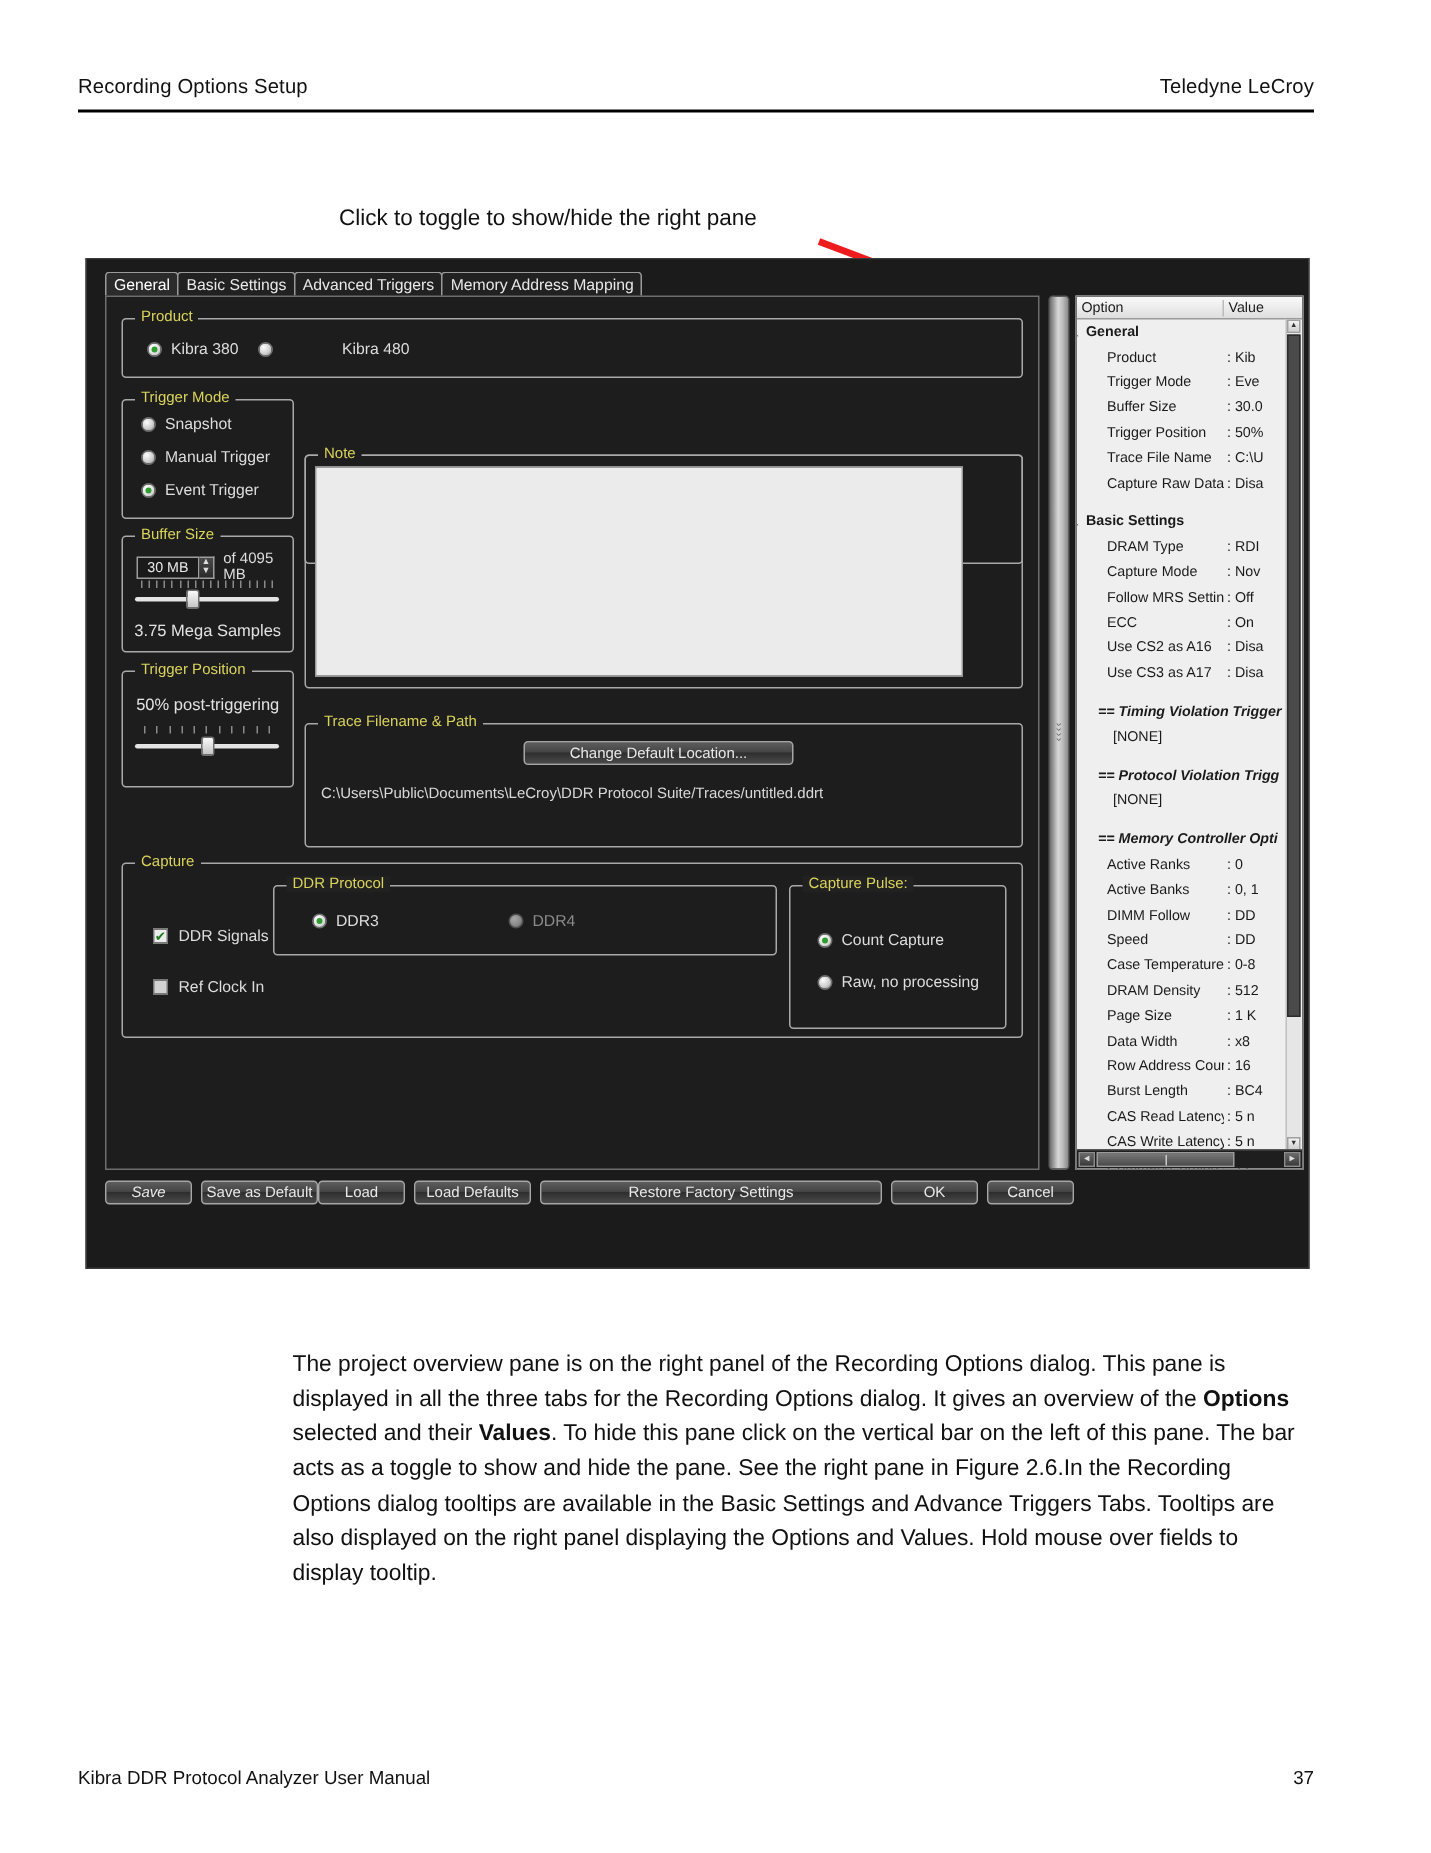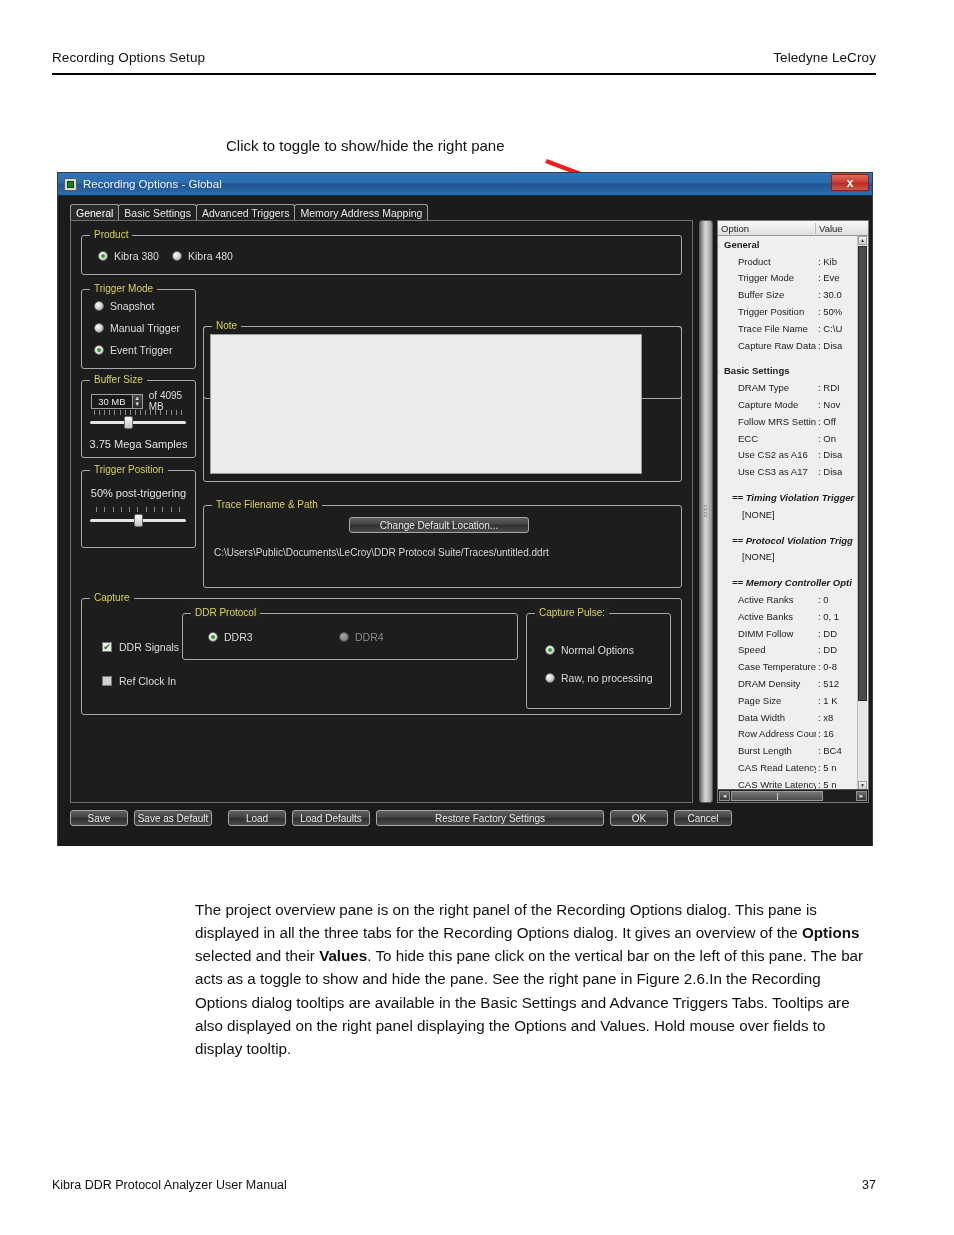--- a/index.html
+++ b/index.html
@@ -279,46 +279,39 @@
   <defs>
     <marker id="ah" markerWidth="5" markerHeight="5" refX="2.4" refY="2.5" orient="auto">
       <path d="M0,0 L5,2.5 L0,5 z" fill="#ee1c1c"></path>
     </marker>
   </defs>
   <line x1="6" y1="6" x2="144" y2="58" stroke="#ee1c1c" stroke-width="4.5" marker-end="url(#ah)"></line>
 </svg>
 
 <div class="dialog">
 
-  <div class="titlebar">
-    <span class="tb-icon">
-        <i></i>
-      </span>
-    <span class="tb-title">Recording Options - Global</span>
-    <span class="tb-close">x</span>
-  </div>
 
   <div class="dlg-body">
 
     <div class="tabstrip">
       <span class="tab active">General</span>
       <span class="tab">Basic Settings</span>
       <span class="tab">Advanced Triggers</span>
       <span class="tab">Memory Address Mapping</span>
     </div>
 
     <div class="tabpage">
 
       <div class="grp" style="left:10px; top:14px; width:601px; height:40px;">
         <span class="cap">Product</span>
         <div class="radio-row" style="left:16px; top:14px;">
           <span class="rdo on"></span>
           <span class="rlbl">Kibra 380</span>
         </div>
-        <div class="radio-row" style="left:90px; top:14px;">
+        <div class="radio-row" style="left:90px; top:14px;gap:40px;">
           <span class="rdo"></span>
           <span class="rlbl">Kibra 480</span>
         </div>
       </div>
 
       <div class="grp" style="left:10px; top:68px; width:115px; height:80px;">
         <span class="cap">Trigger Mode</span>
         <div class="radio-row" style="left:12px; top:10px;">
           <span class="rdo"></span>
           <span class="rlbl">Snapshot</span>
@@ -427,21 +420,21 @@
             <span class="rdo dim"></span>
             <span class="rlbl dim">DDR4</span>
           </div>
         </div>
 
 
         <div class="grp inner" style="left:444px; top:14px; width:145px; height:96px;">
           <span class="cap">Capture Pulse:</span>
           <div class="radio-row" style="left:18px; top:30px;">
             <span class="rdo on"></span>
-            <span class="rlbl">Normal Options</span>
+            <span class="rlbl">Count Capture</span>
           </div>
           <div class="radio-row" style="left:18px; top:58px;">
             <span class="rdo"></span>
             <span class="rlbl">Raw, no processing</span>
           </div>
         </div>
       </div>
 
     </div>
 
@@ -600,22 +593,22 @@
         <span class="htrack">
             <span class="hthumb">
               <i></i>
             </span>
           </span>
         <span class="hb">►</span>
       </div>
     </div>
 
     <div class="btnbar" id="dialog-buttons">
-        <div class="btn" style="width: 58px; height: 16px; margin-right: 6px;">Save</div>
-        <div class="btn" style="width: 78px; height: 16px; margin-right: 16px;">Save as Default</div>
+        <div class="btn" style="width: 58px; height: 16px; margin-right: 6px; font-style: italic;">Save</div>
+        <div class="btn" style="width: 78px; height: 16px; margin-right: 0;">Save as Default</div>
         <div class="btn" style="width: 58px; height: 16px; margin-right: 6px;">Load</div>
         <div class="btn" style="width: 78px; height: 16px; margin-right: 6px;">Load Defaults</div>
         <div class="btn" style="width: 228px; height: 16px; margin-right: 6px;">Restore Factory Settings</div>
         <div class="btn" style="width: 58px; height: 16px; margin-right: 6px;">OK</div>
         <div class="btn" style="width: 58px; height: 16px; margin-right: 6px;">Cancel</div>
       </div>
 
   </div>
 </div>
 

